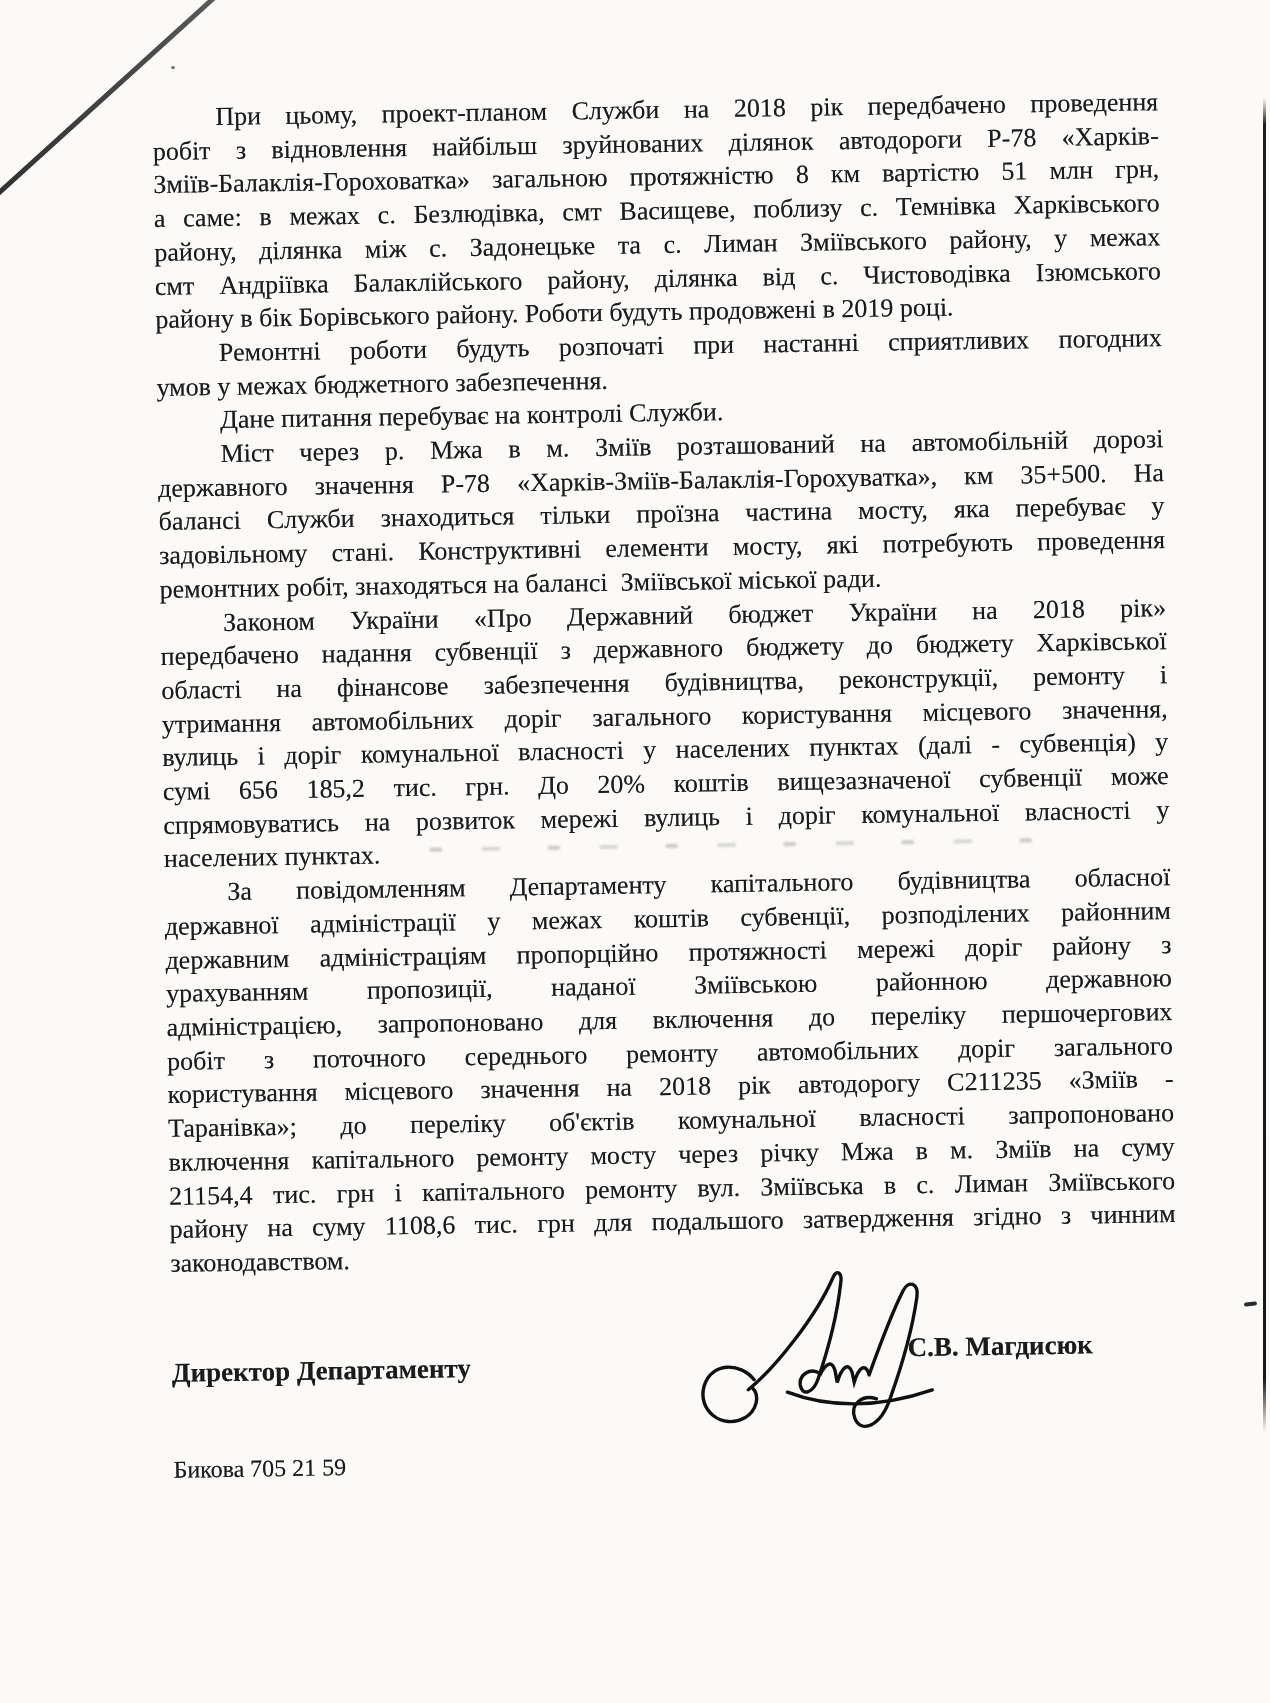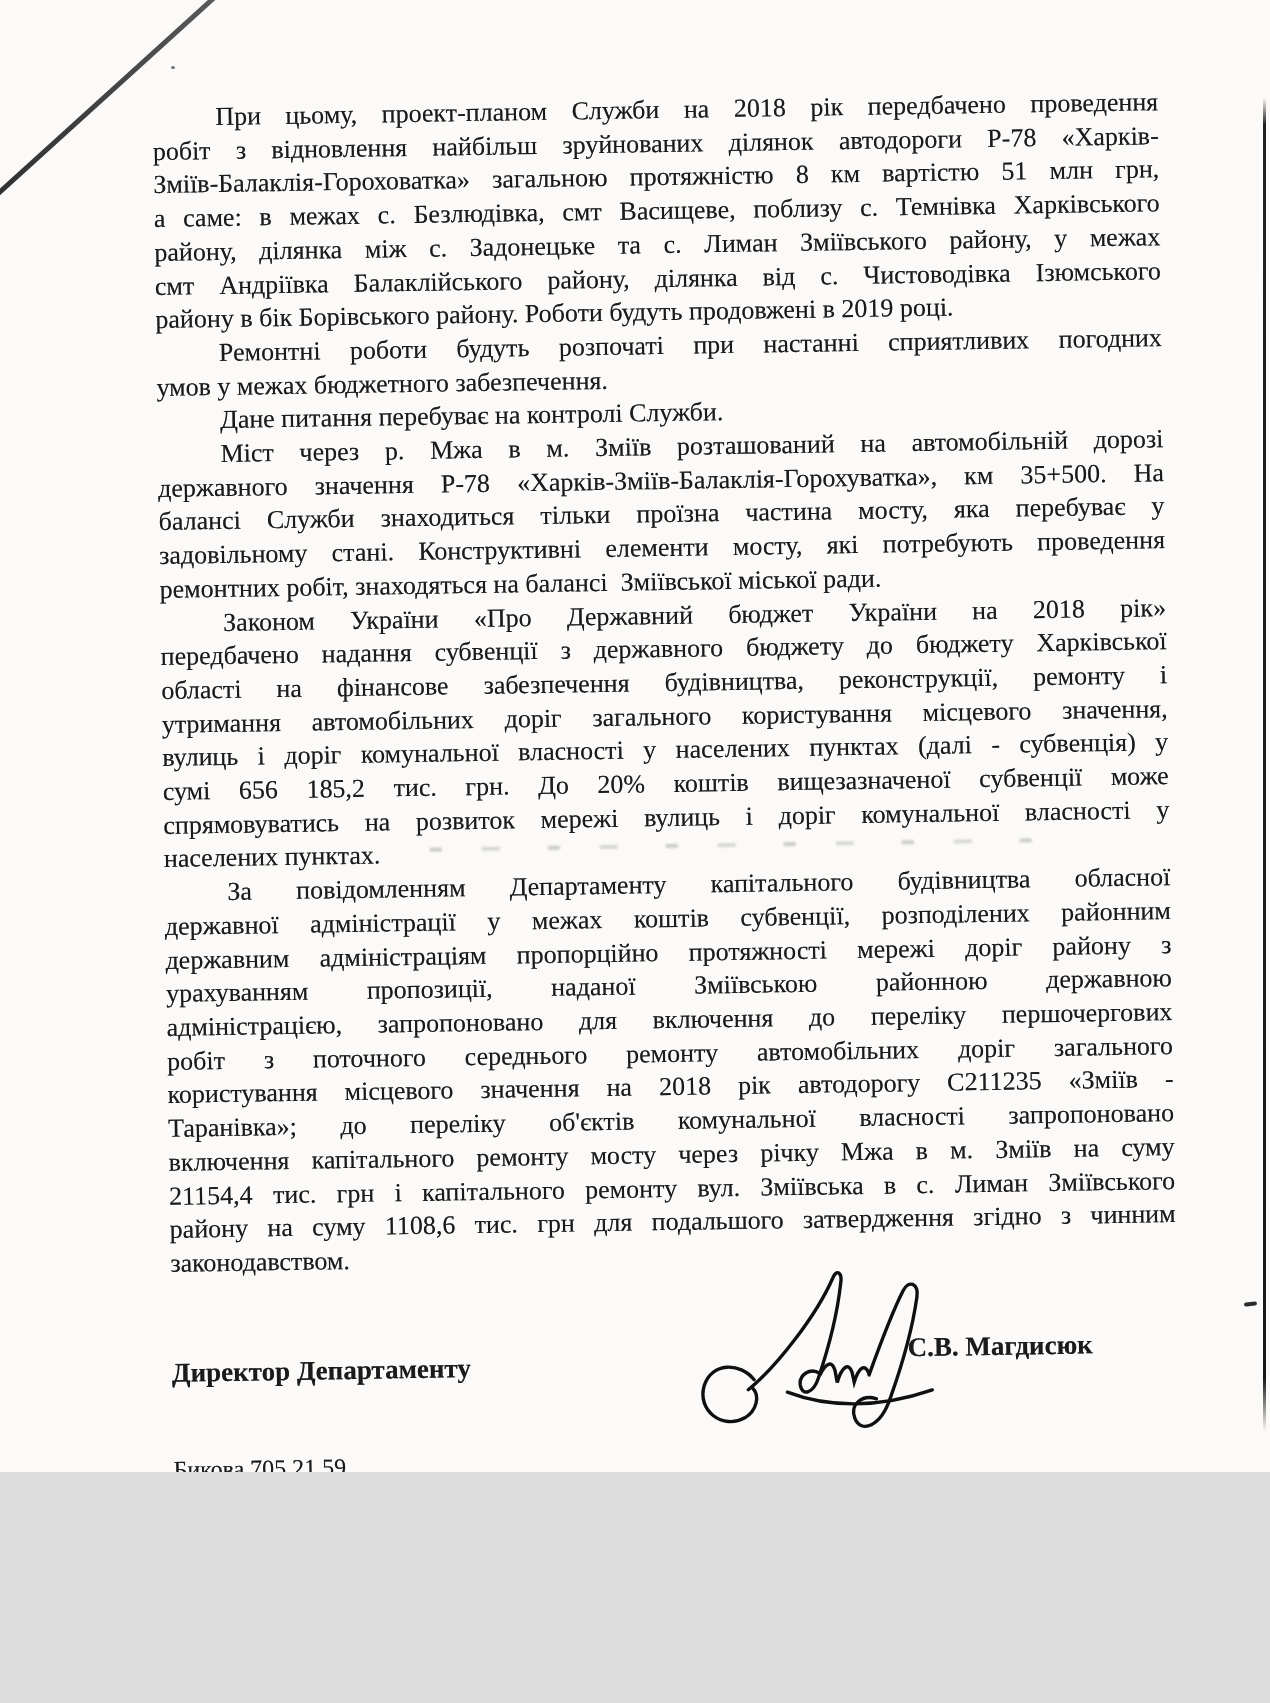--- a/index.html
+++ b/index.html
@@ -1,18 +1,18 @@
 <!DOCTYPE html>
 <html lang="uk"><head>
 <meta charset="utf-8">
 <style>
   html,body{margin:0;padding:0;background:#dddddd;}
   #page{
     position:relative;
-    width:1270px;height:1472px;
+    width:1270px;height:1703px;
     background:#fbfaf8;
     overflow:hidden;
     font-family:"Liberation Serif","DejaVu Serif",serif;
     color:#1b1b1b;
   }
   
   #corner-line{
     position:absolute;left:-4px;top:193px;width:300px;height:5px;
     background:linear-gradient(90deg,#303030 0%,#454545 55%,#5a5a5a 100%);
     border-radius:3px;

